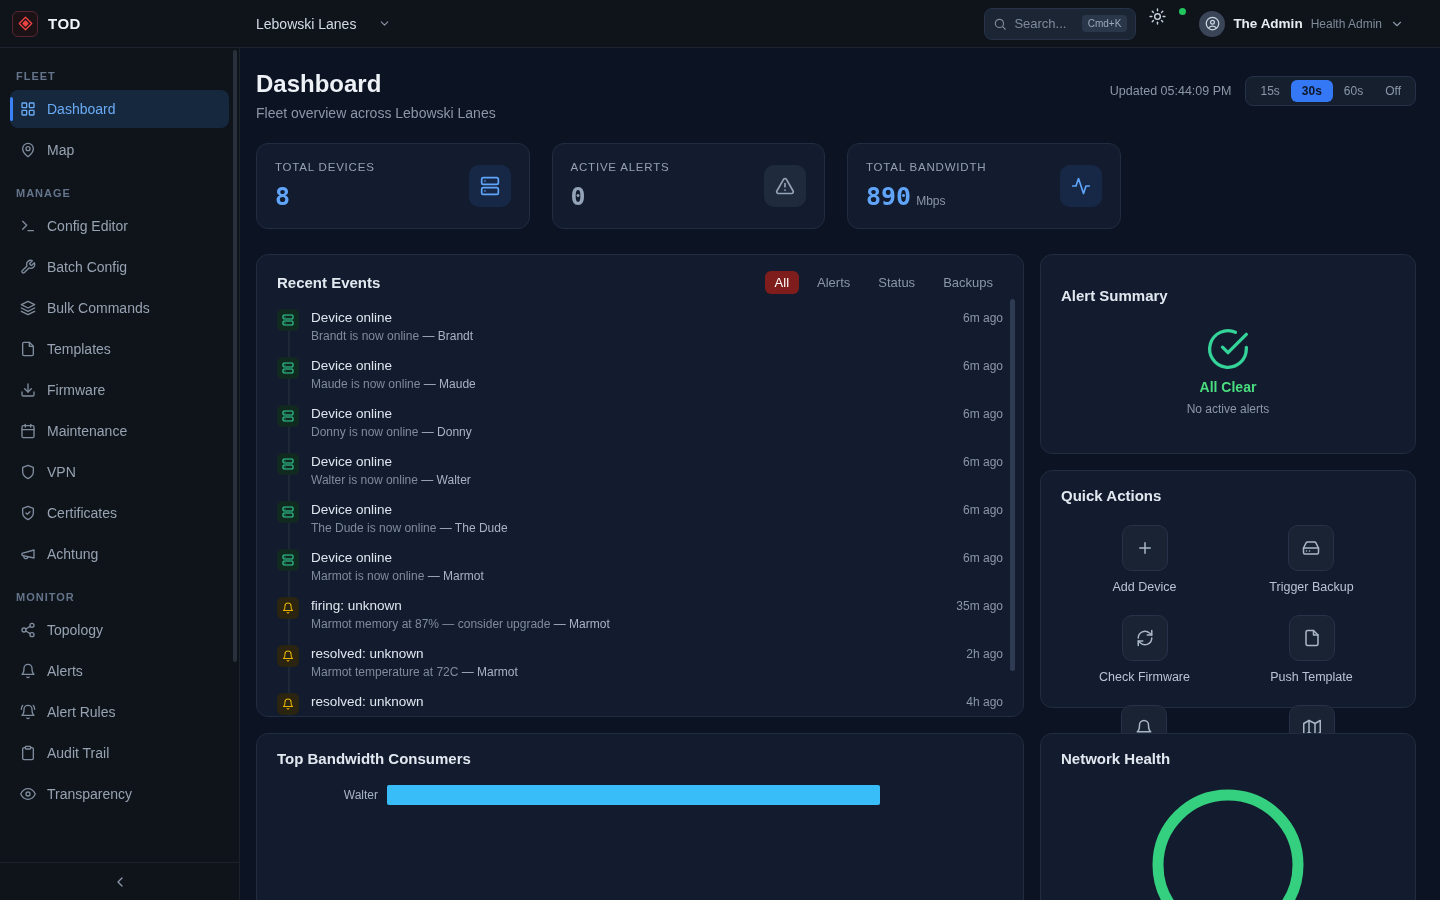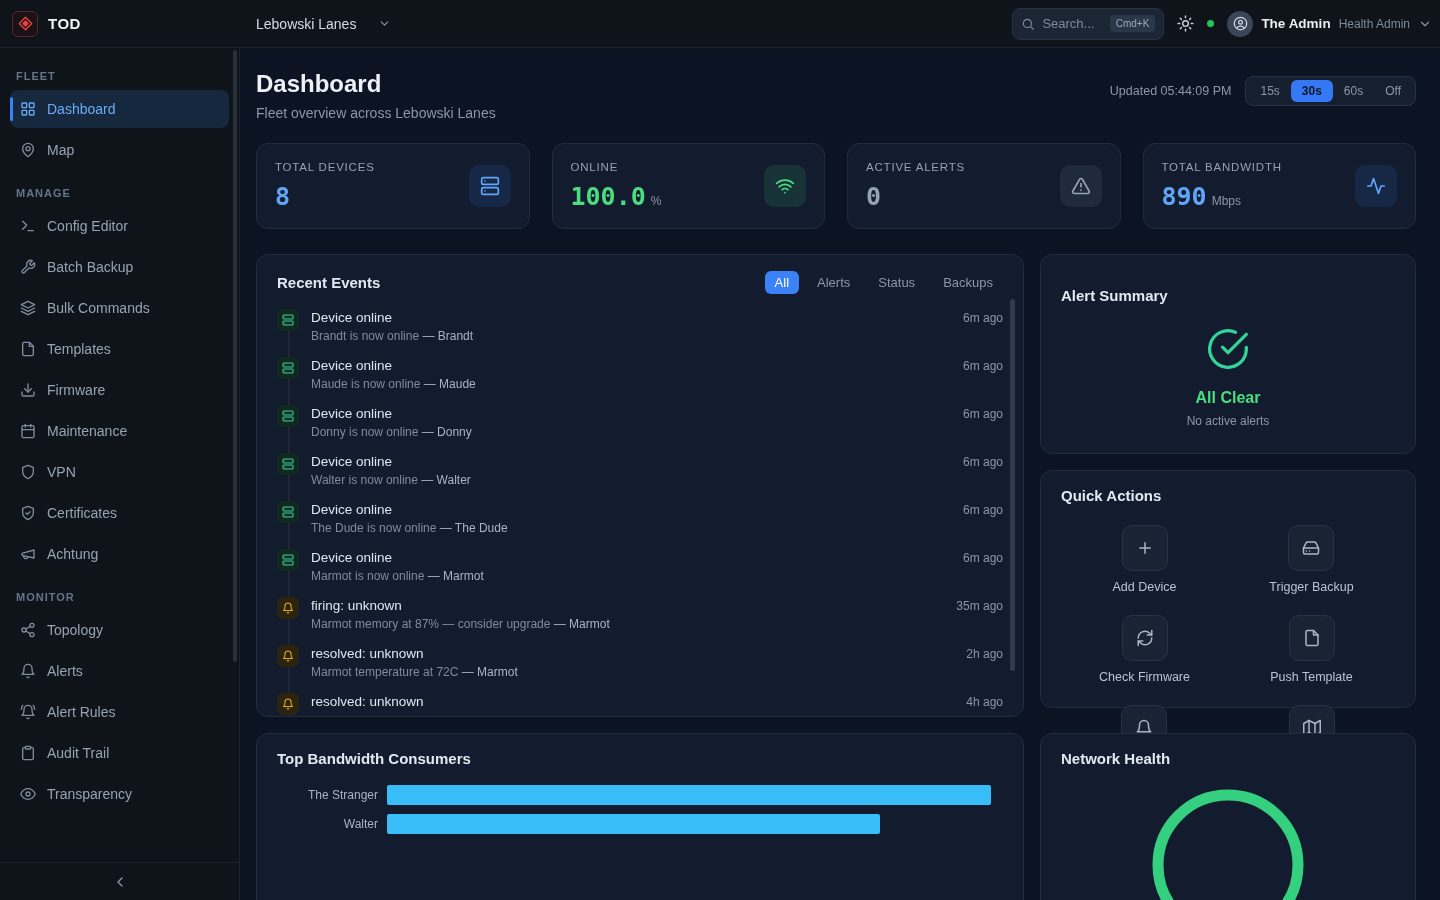--- a/index.html
+++ b/index.html
@@ -11,21 +11,21 @@
   
   .topbar { height:48px; display:flex; align-items:center; background:#0f141b;
     border-bottom:1px solid #1c232e; }
   .brand { width:240px; display:flex; align-items:center; gap:10px; padding-left:12px; flex:none; }
   .logo-tile { width:26px; height:26px; border-radius:6px; background:#1b1216;
     border:1px solid #552631; display:flex; align-items:center; justify-content:center; }
   .logo-text { font-size:15px; font-weight:bold; color:#f1f5f9; letter-spacing:.5px; }
   .org-switcher { display:flex; align-items:center; gap:22px; margin-left:16px; background:none;
     border:none; color:#d3dbe5; font-size:14px; font-weight:500; cursor:pointer;
     font-family:inherit;text-align:right; }
-  .topbar-right { margin-left:auto; display:flex; align-items:center; gap:13px; padding-right:8px; }
+  .topbar-right { margin-left:auto; display:flex; gap:13px; padding-right:36px; }
   .searchbox { width:152px; height:32px; background:#1b2534; border:1px solid #26334a;
     border-radius:8px; display:flex; align-items:center; gap:7px; padding:0 8px; }
   .searchbox input { flex:1; min-width:0; background:transparent; border:none; outline:none;
     color:#c4cedb; font-size:13px; font-family:inherit; }
   .searchbox input::placeholder { color:#7e8a9b; }
   .kbd { background:#2a3649; border-radius:4px; font-size:10px; color:#9aa8bb; padding:3px 6px;
     flex:none; }
   .icon-btn { background:none; border:none; color:#c7d0dc; cursor:pointer; display:flex; }
   .status-dot { width:7px; height:7px; border-radius:50%; background:#22c55e; }
   .user-menu { display:flex; align-items:center; gap:8px; cursor:pointer; }
@@ -90,41 +90,41 @@
     gap:16px; align-items:start; }
   .panel { background:#121c2e; border:1px solid #202c40; border-radius:12px; }
   .panel-title { font-size:15px; font-weight:600; color:#e2e8f0; }
 
   
   .events-panel { height:463px; position:relative; overflow:hidden; }
   .events-header { display:flex; align-items:center; padding:16px 20px 8px; }
   .tabs { margin-left:auto; display:flex; gap:8px; align-items:center; }
   .tab { font-size:13px; color:#8b97a8; padding:4px 10px; border-radius:6px; background:none;
     border:none; cursor:pointer; font-family:inherit; }
-  .tab.active { background:#3b82f6; color:#ffffff; }
+  .tab.active { background:#7f1d1d; color:#ffffff; }
   .events-list { position:relative; padding:2px 20px 0; }
   .events-list::before { content:''; position:absolute; left:31px; top:16px; bottom:-20px;
     width:2px; background:#1d2735; }
   .event-row { display:flex; gap:12px; height:48px; align-items:flex-start; padding-top:5px; }
   .event-icon { width:22px; height:22px; border-radius:6px; flex:none; display:flex;
     align-items:center; justify-content:center; position:relative; z-index:1; }
   .event-icon.ok   { background:#112a21; color:#34d399; }
   .event-icon.warn { background:#2a2410; color:#eab308; }
   .event-title { font-size:13.5px; font-weight:500; color:#dfe6ee; line-height:17px; }
   .event-desc { font-size:12px; color:#7f8b9c; line-height:16px; margin-top:2px; }
   .event-device { color:#a8b3c4; }
   .event-time { margin-left:auto; font-size:12px; color:#8b97a8; padding-top:2px; flex:none; }
   .events-scrollbar { position:absolute; top:44px; right:8px; width:5px; height:372px;
     background:#2e3b52; border-radius:3px; }
 
   
   .right-stack { display:flex; flex-direction:column; gap:16px; }
   .alert-summary { height:200px; padding:32px 20px; }
   .as-center { display:flex; flex-direction:column; align-items:center; margin-top:22px; }
-  .as-status { margin-top:18px; font-size:16px; font-weight:600; color:#4ade80; }
+  .as-status { margin-top:8px; font-size:14px; font-weight:600; color:#4ade80; }
   .as-msg { margin-top:7px; font-size:12px; color:#8b97a8; }
 
   .quick-actions { height:238px; padding:16px 20px; }
   .qa-grid { margin-top:20px; display:grid; grid-template-columns:1fr 1fr; row-gap:21px;
     justify-items:center; }
   .qa-item { display:flex; flex-direction:column; align-items:center; gap:9px; background:none;
     border:none; cursor:pointer; font-family:inherit; }
   .qa-tile { width:46px; height:46px; border-radius:10px; background:#1a2334;
     border:1px solid #26324a; color:#aab6c6; display:flex; align-items:center;
     justify-content:center; }
@@ -231,21 +231,21 @@
       <svg class="i" width="16" height="16" viewBox="0 0 24 24" fill="none" stroke="currentColor" stroke-width="2" stroke-linecap="round" stroke-linejoin="round">
             <polyline points="4 17 10 11 4 5"></polyline>
             <line x1="12" y1="19" x2="20" y2="19"></line>
           </svg>
       <span>Config Editor</span>
     </div>
     <div class="nav-item">
       <svg class="i" width="16" height="16" viewBox="0 0 24 24" fill="none" stroke="currentColor" stroke-width="2" stroke-linecap="round" stroke-linejoin="round">
             <path d="M14.7 6.3a1 1 0 0 0 0 1.4l1.6 1.6a1 1 0 0 0 1.4 0l3.77-3.77a6 6 0 0 1-7.94 7.94l-6.91 6.91a2.12 2.12 0 0 1-3-3l6.91-6.91a6 6 0 0 1 7.94-7.94l-3.76 3.76z"></path>
           </svg>
-      <span>Batch Backup</span>
+      <span>Batch Config</span>
     </div>
     <div class="nav-item">
       <svg class="i" width="16" height="16" viewBox="0 0 24 24" fill="none" stroke="currentColor" stroke-width="2" stroke-linecap="round" stroke-linejoin="round">
             <polygon points="12 2 2 7 12 12 22 7 12 2"></polygon>
             <polyline points="2 17 12 22 22 17"></polyline>
             <polyline points="2 12 12 17 22 12"></polyline>
           </svg>
       <span>Bulk Commands</span>
     </div>
     <div class="nav-item">
@@ -374,37 +374,20 @@
               <span class="stat-value c-blue">8</span>
               <span class="stat-unit"></span>
             </div>
       </div>
       <div class="stat-icon tint-blue">
         <svg class="i" width="20" height="20" viewBox="0 0 24 24" fill="none" stroke="currentColor" stroke-width="2" stroke-linecap="round" stroke-linejoin="round">
               <rect x="2" y="2" width="20" height="8" rx="2"></rect>
               <rect x="2" y="14" width="20" height="8" rx="2"></rect>
               <line x1="6" y1="6" x2="6.01" y2="6"></line>
               <line x1="6" y1="18" x2="6.01" y2="18"></line>
-            </svg>
-      </div>
-    </div>
-    <div class="stat-card">
-      <div>
-        <div class="stat-label">ONLINE</div>
-        <div class="stat-value-row">
-              <span class="stat-value c-green">100.0</span>
-              <span class="stat-unit">%</span>
-            </div>
-      </div>
-      <div class="stat-icon tint-green">
-        <svg class="i" width="20" height="20" viewBox="0 0 24 24" fill="none" stroke="currentColor" stroke-width="2" stroke-linecap="round" stroke-linejoin="round">
-              <path d="M2 8.82a15 15 0 0 1 20 0"></path>
-              <path d="M5 13a10 10 0 0 1 14 0"></path>
-              <path d="M8.5 16.5a5 5 0 0 1 7 0"></path>
-              <line x1="12" y1="20" x2="12.01" y2="20"></line>
             </svg>
       </div>
     </div>
     <div class="stat-card">
       <div>
         <div class="stat-label">ACTIVE ALERTS</div>
         <div class="stat-value-row">
               <span class="stat-value c-gray">0</span>
               <span class="stat-unit"></span>
             </div>
@@ -665,26 +648,20 @@
             <span class="qa-label">Open Map</span>
           </button>
         </div>
       </section>
     </div>
 
     <section class="panel bandwidth-panel">
       <span class="panel-title">Top Bandwidth Consumers</span>
       <div class="bw-rows">
         <div class="bw-row">
-          <span class="bw-label">The Stranger</span>
-          <div class="bw-track">
-                <div class="bw-bar" style="width: 98%;"></div>
-              </div>
-        </div>
-        <div class="bw-row">
           <span class="bw-label">Walter</span>
           <div class="bw-track">
                 <div class="bw-bar" style="width: 80%;"></div>
               </div>
         </div>
       </div>
     </section>
 
     <section class="panel network-health">
       <span class="panel-title">Network Health</span>

